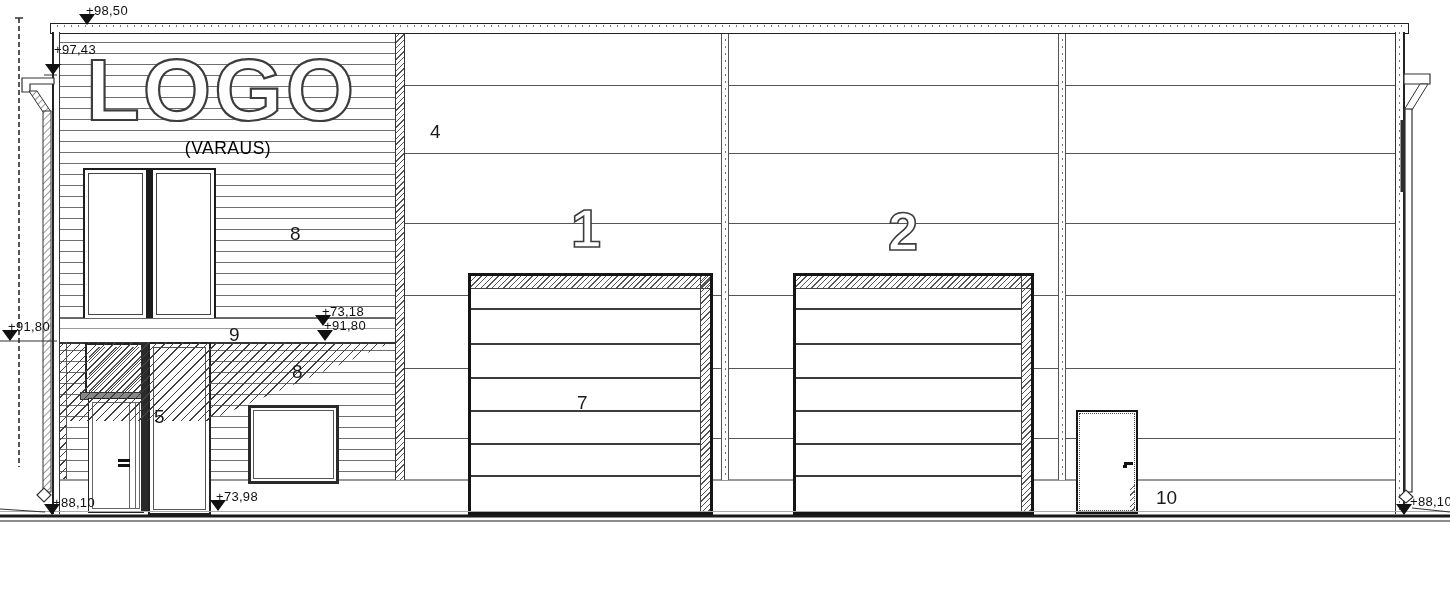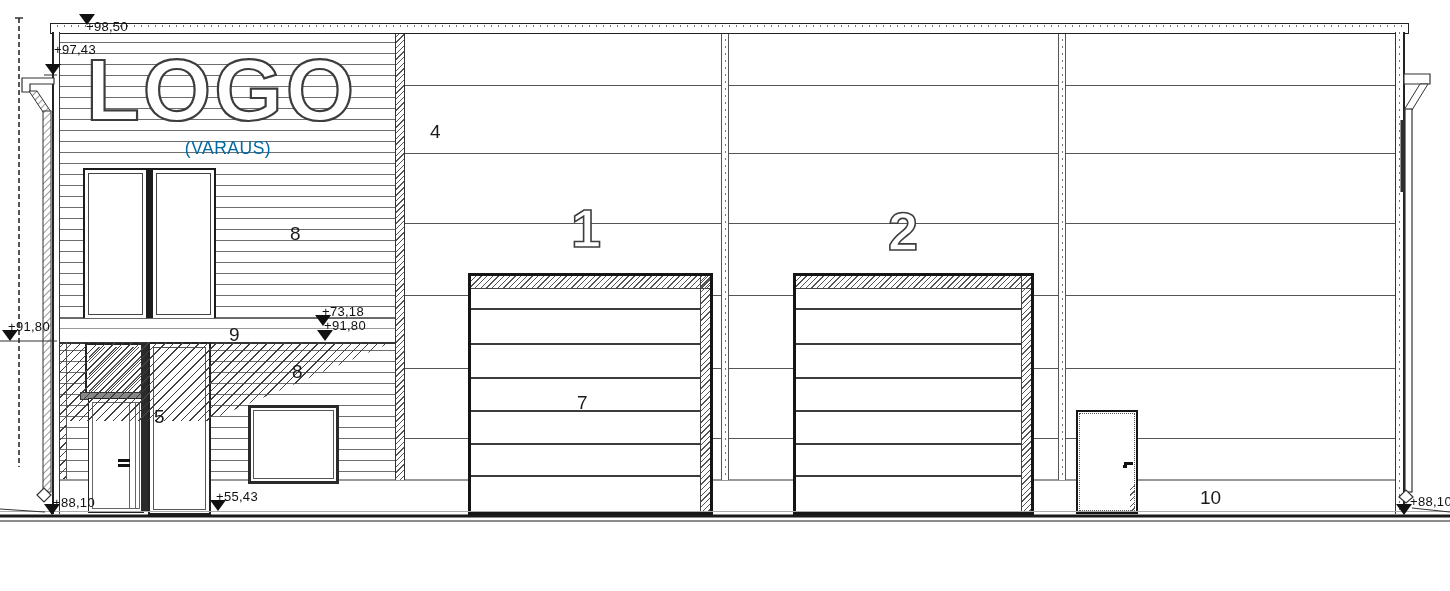--- a/index.html
+++ b/index.html
@@ -33,21 +33,21 @@
   <div class="pj" style="top:223px;"></div>
   <div class="pj" style="top:295px;"></div>
   <div class="pj" style="top:368px;"></div>
   <div class="pj" style="top:438px;"></div>
 
   <div class="abs" style="left:57px;top:479px;width:1338px;height:2px;background:#999;"></div>
 
   <svg class="abs" style="left:78px;top:48px;" width="312" height="92" viewBox="0 0 312 92">
     <text x="8" y="72" font-family="Liberation Sans, sans-serif" font-size="88" font-weight="bold" letter-spacing="3" fill="#ffffff" stroke="#3d3d3d" stroke-width="2.2">LOGO</text>
   </svg>
-  <div class="abs" style="left:166px;top:138px;width:124px;text-align:center;font-size:17.5px;color:#0369a1;letter-spacing:0.5px;">(VARAUS)</div>
+  <div class="abs" style="left:166px;top:138px;width:124px;text-align:center;font-size:17.5px;color:#000000;letter-spacing:0.5px;">(VARAUS)</div>
 
   <div class="abs" style="left:83px;top:168px;width:129px;height:148px;border:2.5px solid #1c1c1c;background:#fff;display:flex;">
     <div style="flex:1;position:relative;">
         <div class="innerframe" style="border-color:#444;"></div>
       </div>
     <div style="width:7px;background:#1c1c1c;"></div>
     <div style="flex:1;position:relative;">
         <div class="innerframe" style="border-color:#444;"></div>
       </div>
   </div>
@@ -160,53 +160,53 @@
 
     <g>
       <line x1="0" y1="511.5" x2="1450" y2="511.5" stroke="#aaa" stroke-width="1"></line>
       <line x1="0" y1="516" x2="1450" y2="516" stroke="#1a1a1a" stroke-width="2.8"></line>
       <line x1="0" y1="521" x2="1450" y2="521" stroke="#1a1a1a" stroke-width="1.2"></line>
       <line x1="0" y1="509" x2="45" y2="512" stroke="#333" stroke-width="1"></line>
       <line x1="1412" y1="508" x2="1450" y2="512" stroke="#333" stroke-width="1"></line>
     </g>
   </svg>
 
-  <span class="mtext" style="left:86px;top:3px;margin-top:16px;">+98,50</span>
+  <span class="mtext" style="left:86px;top:3px;">+98,50</span>
   <div class="tri" style="left:79px;top:14px;"></div>
 
   <span class="mtext" style="left:54px;top:42px;">+97,43</span>
   <div class="tri" style="left:45px;top:64px;"></div>
 
   <span class="mtext" style="left:322px;top:304px;">+73,18</span>
   <div class="tri" style="left:315px;top:315px;"></div>
 
   <span class="mtext" style="left:324px;top:318px;">+91,80</span>
   <div class="tri" style="left:317px;top:330px;"></div>
 
   <span class="mtext" style="left:8px;top:319px;">+91,80</span>
   <div class="tri" style="left:2px;top:330px;"></div>
 
   <span class="mtext" style="left:53px;top:495px;">+88,10</span>
   <div class="tri" style="left:44px;top:504px;"></div>
 
-  <span class="mtext" style="left:216px;top:489px;">+55,43</span>
+  <span class="mtext" style="left:216px;top:489px;">+73,98</span>
   <div class="tri" style="left:210px;top:500px;"></div>
 
   <span class="mtext" style="left:1410px;top:494px;">+88,10</span>
   <div class="tri" style="left:1396px;top:504px;"></div>
 
   <svg class="abs" style="left:561px;top:202px;" width="46" height="54" viewBox="0 0 46 54">
     <text x="10" y="45" font-family="Liberation Sans, sans-serif" font-size="54" font-weight="bold" fill="#ffffff" stroke="#3d3d3d" stroke-width="1.6">1</text>
   </svg>
   <svg class="abs" style="left:882px;top:205px;" width="46" height="54" viewBox="0 0 46 54">
     <text x="6" y="45" font-family="Liberation Sans, sans-serif" font-size="54" font-weight="bold" fill="#ffffff" stroke="#3d3d3d" stroke-width="1.6">2</text>
   </svg>
 
   <span class="keynote" style="left:430px;top:121px;">4</span>
   <span class="keynote" style="left:290px;top:223px;">8</span>
   <span class="keynote" style="left:229px;top:324px;">9</span>
   <span class="keynote" style="left:292px;top:361px;">8</span>
   <span class="keynote" style="left:154px;top:406px;">5</span>
   <span class="keynote" style="left:577px;top:392px;">7</span>
-  <span class="keynote" style="left:1200px;top:487px;">10</span>
+  <span class="keynote" style="left:1156px;top:487px;">10</span>
 
 
 </div>
 
 </body></html>

